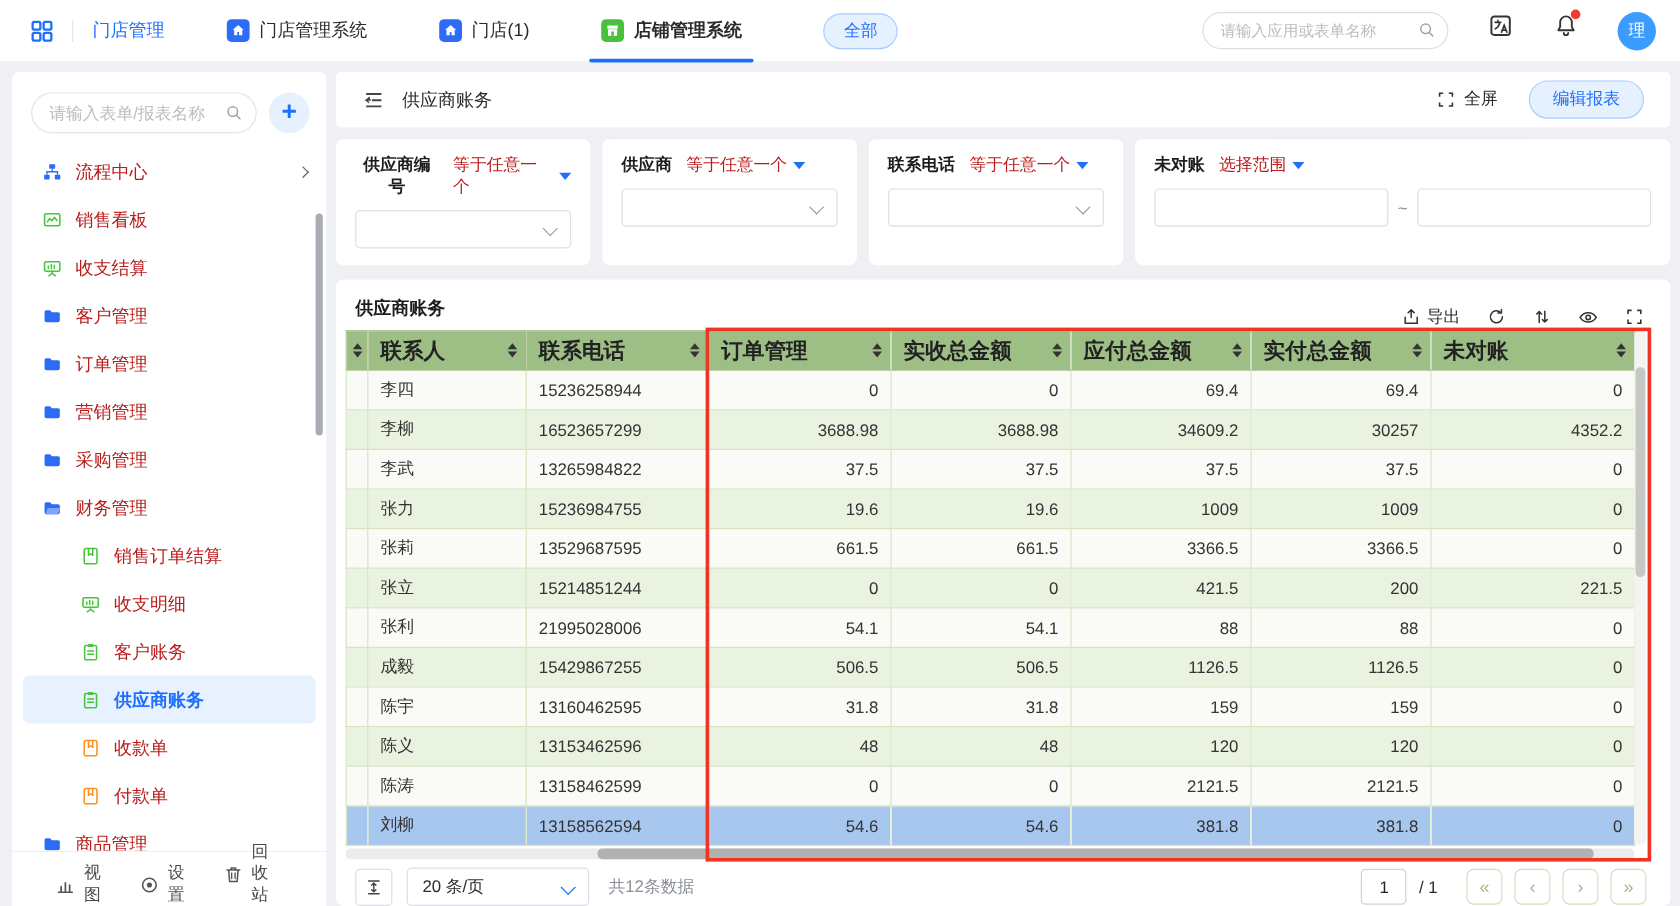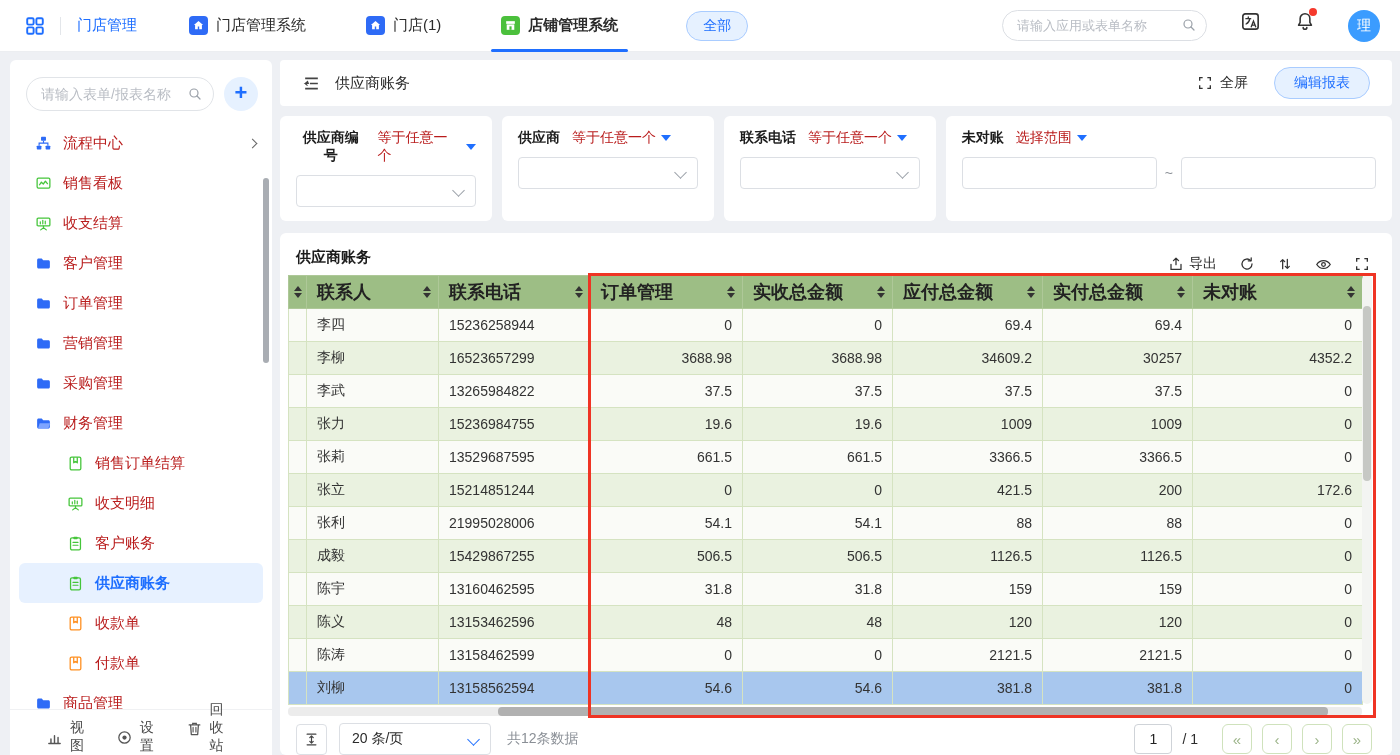--- a/index.html
+++ b/index.html
@@ -580,21 +580,21 @@
                 <td class="num">0</td>
               </tr>
               <tr class="r-odd">
                 <td></td>
                 <td>张立</td>
                 <td>15214851244</td>
                 <td class="num">0</td>
                 <td class="num">0</td>
                 <td class="num">421.5</td>
                 <td class="num">200</td>
-                <td class="num">172.6</td>
+                <td class="num">221.5</td>
               </tr>
               <tr class="r-even">
                 <td></td>
                 <td>张利</td>
                 <td>21995028006</td>
                 <td class="num">54.1</td>
                 <td class="num">54.1</td>
                 <td class="num">88</td>
                 <td class="num">88</td>
                 <td class="num">0</td>

